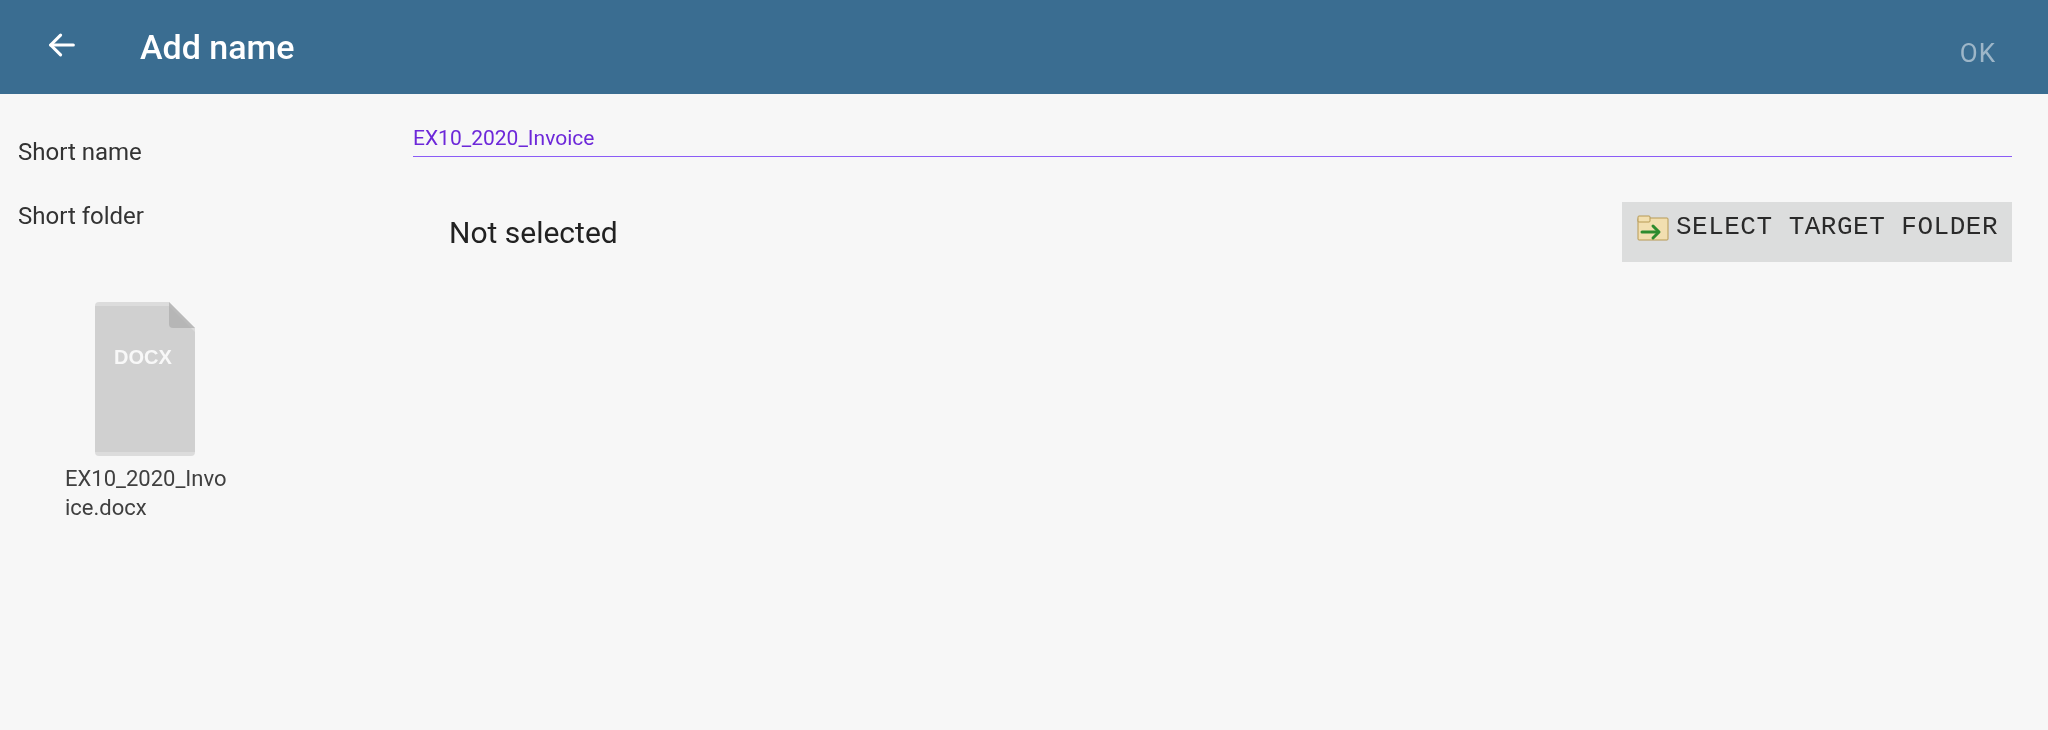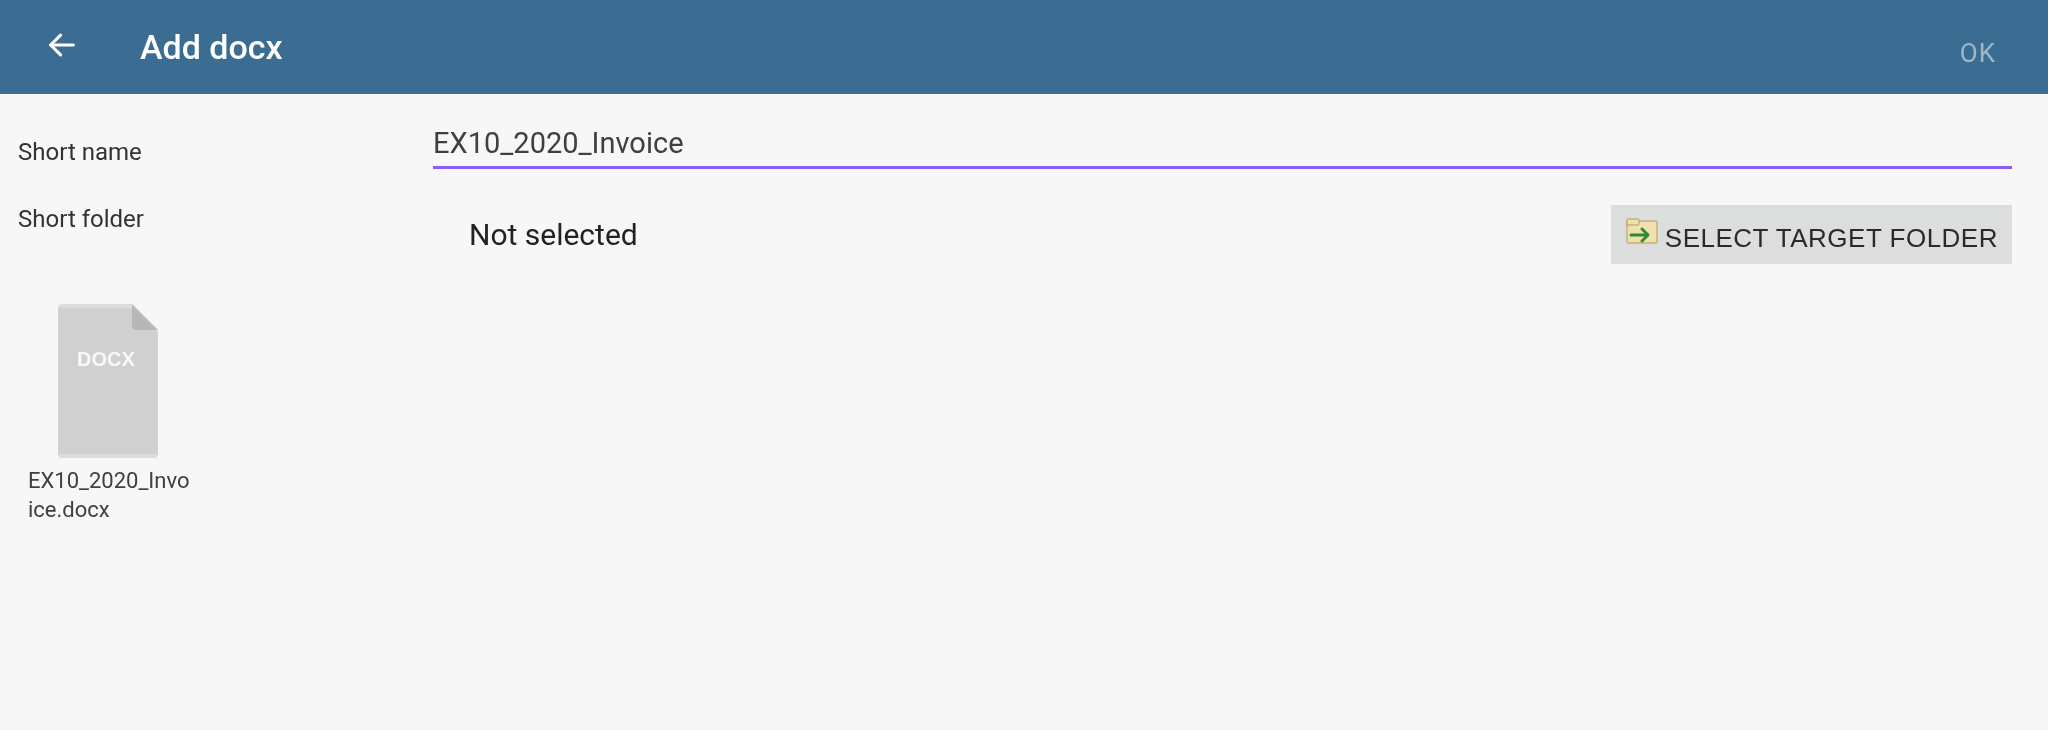--- a/index.html
+++ b/index.html
@@ -48,44 +48,43 @@
 
   
   .content {
     padding: 0;
   }
 
   .row {
     display: flex;
     align-items: flex-start;
     padding: 0 18px;
-    gap: 20px;
   }
 
   .label-col {
     width: 395px;
     flex: 0 0 395px;
     font-size: 24px;
     color: #333;
     padding-top: 44px;
   }
 
   .value-col {
     flex: 1 1 auto;
     display: flex;
     align-items: center;
   }
 
   .short-name-input {
     width: 100%;
     border: none;
-    border-bottom: 3px solid #8b5cf6;
+    border-bottom: 1px solid #8b5cf6;
     background: transparent;
-    font-size: 29px;
-    color: #404040;
+    font-size: 21px;
+    color: #6d28d9;
     padding: 32px 0 6px 0;
     outline: none;
     margin-right: 18px;
     font-family: inherit;
   }
 
   .row-targetfolder .label-col {
     padding-top: 36px;
   }
 
@@ -97,37 +96,38 @@
     padding-right: 18px;
   }
   .target-status {
     font-size: 30px;
     color: #222;
     flex: 1 1 auto;
     margin-left: 36px;
   }
   .select-folder-btn {
     display: inline-flex;
-    align-items: flex-end;
+    align-items: flex-start;
     background: #dcdddd;
     padding: 10px 14px;
     font-size: 26px;
     color: #2a2a2a;
     letter-spacing: 0.5px;
     cursor: pointer;
     border: none;
-    font-family: Liberation Sans, sans-serif;
+    font-family: Liberation Mono, monospace;
   }
   .select-folder-btn .icon {
     margin-right: 4px;
   }
 
   
   .file-area {
     padding: 40px 7px 0 18px;
+    margin-left: 37px;
   }
   .file-tile {
     width: 175px;
     display: flex;
     flex-direction: column;
     align-items: flex-start;
   }
   .file-icon-wrap {
     width: 175px;
     display:flex;
@@ -150,21 +150,21 @@
 
 <div class="header">
   <div class="back-btn">
     <span>
       <svg width="34" height="34" viewBox="0 0 24 24" fill="none" stroke="#ffffff" stroke-width="2.2" stroke-linecap="round" stroke-linejoin="round">
         <line x1="20" y1="12" x2="4" y2="12"></line>
         <polyline points="11 5 4 12 11 19"></polyline>
       </svg>
     </span>
   </div>
-  <div class="header-title">Add docx</div>
+  <div class="header-title">Add name</div>
   <div class="header-ok">OK</div>
 </div>
 
 <div class="content">
 
   <div class="row">
     <div class="label-col">Short name</div>
     <div class="value-col">
       <input type="text" class="short-name-input" value="EX10_2020_Invoice" style="">
     </div>

